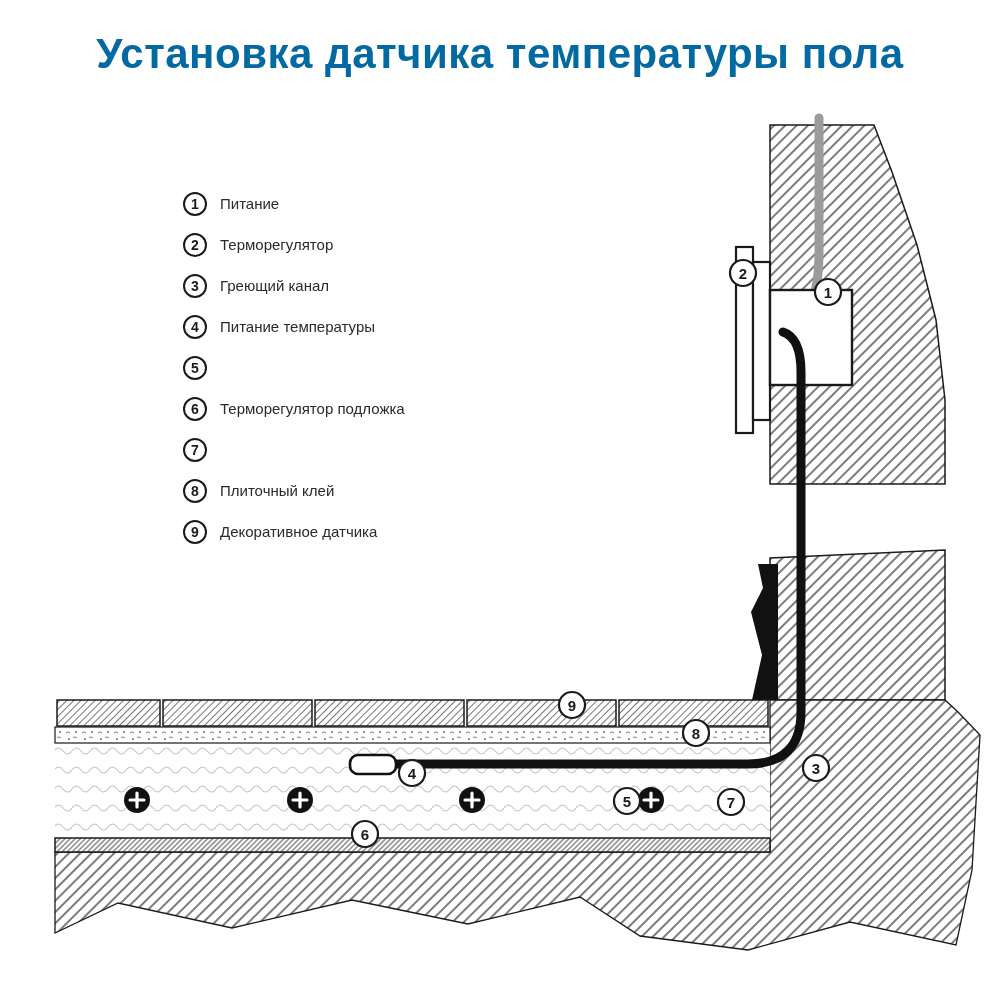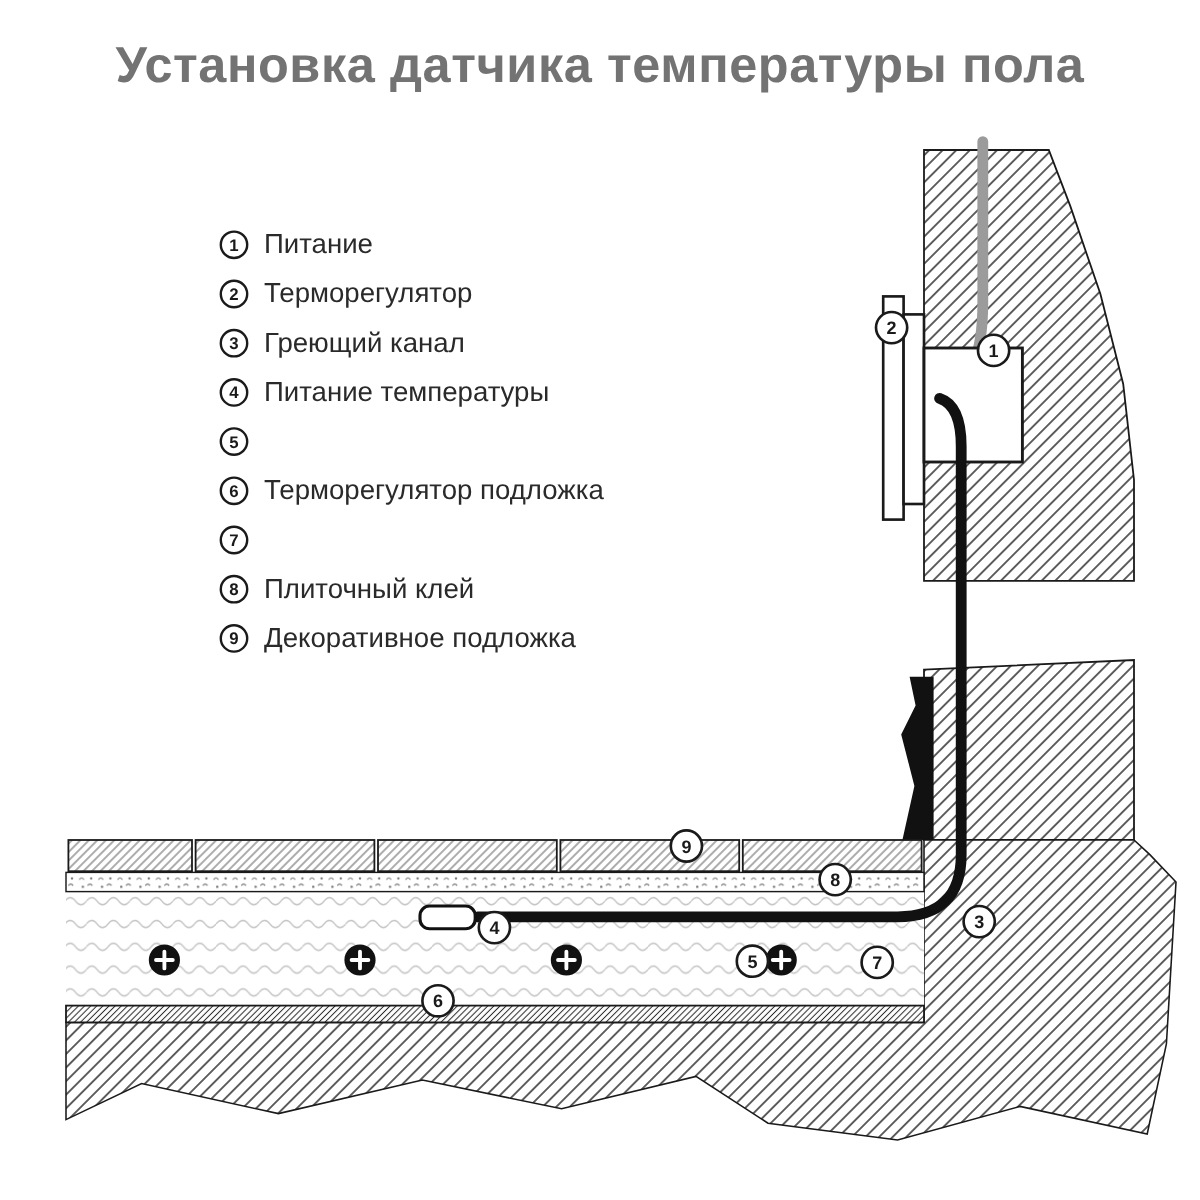--- a/index.html
+++ b/index.html
@@ -1,25 +1,25 @@
 <!DOCTYPE html>
 <html><head>
 <meta charset="utf-8">
 <style>
   html,body{margin:0;padding:0;background:#fff;}
   .page{position:relative;width:1000px;height:1000px;background:#fff;overflow:hidden;
         font-family:"Liberation Sans",sans-serif;color:#1a1a1a;}
   .title{position:absolute;top:30px;left:0;right:0;margin:0;text-align:center;
-         font-size:42px;font-weight:600;color:#737373;letter-spacing:.5px;}
+         font-size:42px;font-weight:600;color:#0369a1;letter-spacing:.5px;}
   .legend{position:absolute;left:183px;top:191px;display:flex;flex-direction:column;gap:16px;}
   .legend-item{display:flex;align-items:center;gap:13px;height:25px;}
   .legend-num{width:24px;height:24px;box-sizing:border-box;border:2px solid #1a1a1a;border-radius:50%;
               display:flex;align-items:center;justify-content:center;
               font-size:14px;font-weight:bold;color:#1a1a1a;flex:0 0 auto;}
-  .legend-label{font-size:23px;color:#2a2a2a;white-space:nowrap;}
+  .legend-label{font-size:15px;color:#2a2a2a;white-space:nowrap;}
   svg.diagram{position:absolute;left:0;top:0;}
   .callout-text{font-family:"Liberation Sans",sans-serif;}
 </style>
 </head>
 <body>
 
 <div class="page">
 
   <h1 class="title">Установка датчика температуры пола</h1>
 
@@ -57,21 +57,21 @@
       <span class="legend-num">7</span>
     </div>
 
     <div class="legend-item">
       <span class="legend-num">8</span>
       <span class="legend-label">Плиточный клей</span>
     </div>
 
     <div class="legend-item">
       <span class="legend-num">9</span>
-      <span class="legend-label">Декоративное подложка</span>
+      <span class="legend-label">Декоративное датчика</span>
     </div>
   </div>
 
   <svg class="diagram" width="1000" height="1000" viewBox="0 0 1000 1000">
     <defs>
       <pattern id="hatch" width="8" height="8" patternUnits="userSpaceOnUse" patternTransform="rotate(-45)">
         <rect width="8" height="8" fill="#ffffff"></rect>
         <line x1="0" y1="4" x2="8" y2="4" stroke="#1a1a1a" stroke-width="1.15"></line>
       </pattern>
       <pattern id="tileHatch" width="5" height="5" patternUnits="userSpaceOnUse" patternTransform="rotate(-45)">

